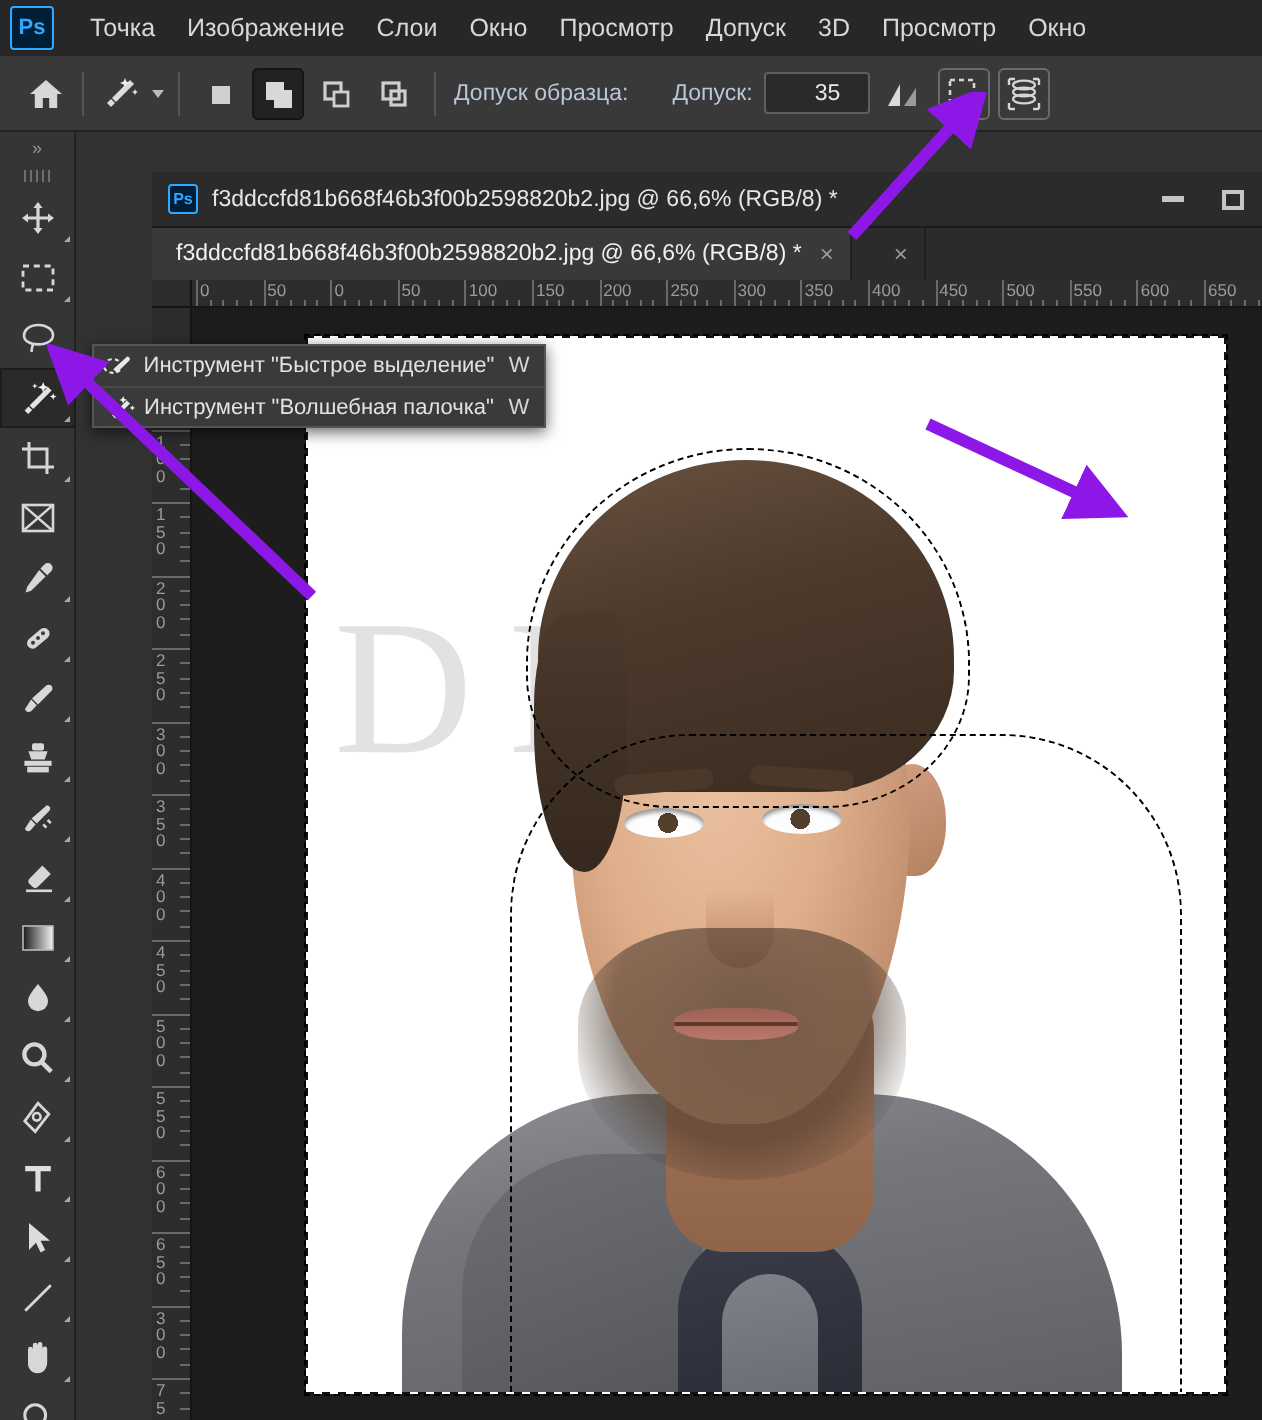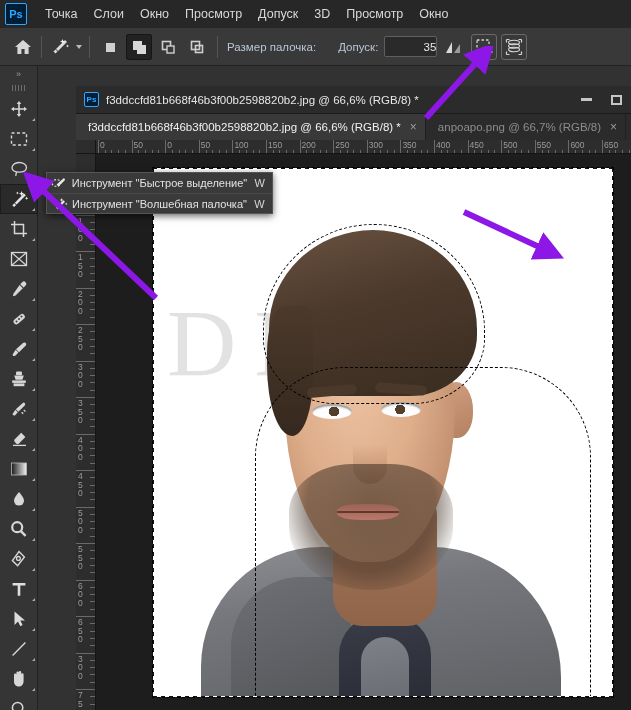--- a/index.html
+++ b/index.html
@@ -46,21 +46,21 @@
   .ob-label { color: #b9c6d6; font-size: 11.5px; margin: 0 6px 0 2px; white-space: nowrap; }
   .ob-select {
     width: 112px; height: 22px; background: #454545; border: 1px solid #5a5a5a;
     border-radius: 2px; color: #e4e4e4; font-size: 11.5px;
     display: flex; align-items: center; padding: 0 6px; position: relative;
   }
   .ob-select .chev { position: absolute; right: 6px; color: #c8c8c8; font-size: 9px; }
   .ob-input {
     width: 53px; height: 21px; background: #2a2a2a; border: 1px solid #5f5f5f;
     border-radius: 2px; color: #e8e8e8; font-size: 11.5px;
-    display: flex; align-items: center; padding-left: 8px; justify-content: flex-end;
+    display: flex; align-items: center; padding-left: 24px;
   }
   .ob-icon-btn {
     width: 26px; height: 26px; display: flex; align-items: center; justify-content: center;
     border-radius: 3px; margin-left: 4px;
   }
   .ob-icon-btn.boxed { border: 1px solid #6a6a6a; }
 
   
   .toolbar {
     position: absolute; top: 66px; left: 0; width: 38px; height: 644px;
@@ -255,20 +255,21 @@
   .arrow-svg { position: absolute; pointer-events: none; z-index: 60; }
 </style>
 </head>
 <body>
 
 <div id="app">
 
   <div class="menubar">
     <div class="ps-logo">Ps</div>
     <div class="menu-item">Точка</div>
+    <div class="menu-item">Изображение</div>
     <div class="menu-item">Слои</div>
     <div class="menu-item">Окно</div>
     <div class="menu-item">Просмотр</div>
     <div class="menu-item">Допуск</div>
     <div class="menu-item">3D</div>
     <div class="menu-item">Просмотр</div>
     <div class="menu-item">Окно</div>
   </div>
 
   <div class="optionsbar">
@@ -314,21 +315,21 @@
       <div class="selmode-btn">
         <svg width="18" height="18" viewBox="0 0 18 18">
           <rect x="3.5" y="3.5" width="8" height="8" fill="none" stroke="#cfcfcf" stroke-width="1.6"></rect>
           <rect x="7.5" y="7.5" width="7" height="7" fill="none" stroke="#cfcfcf" stroke-width="1.6"></rect>
         </svg>
       </div>
     </div>
 
     <div class="ob-sep"></div>
 
-    <div class="ob-label">Размер палочка:</div>
+    <div class="ob-label">Допуск образца:</div>
 
     <div style="width:14px"></div>
 
     <div class="ob-label">Допуск:</div>
     <div class="ob-input">
       <span>35</span>
     </div>
 
     <div class="ob-icon-btn">
       <svg width="22" height="18" viewBox="0 0 22 18">
@@ -545,21 +546,20 @@
         <span class="max"></span>
       </div>
     </div>
 
     <div class="doc-tabs">
       <div class="doc-tab active">
         <span>f3ddccfd81b668f46b3f00b2598820b2.jpg @ 66,6%  (RGB/8) *</span>
         <span class="tab-close">×</span>
       </div>
       <div class="doc-tab inactive">
-        <span>anpoapo.png @ 66,7% (RGB/8)</span>
         <span class="tab-close">×</span>
       </div>
     </div>
 
     <div class="ruler-h" id="ruler-h">
       <div class="corner-box"></div>
     <div class="tick" style="left: 22px; height: 14px;"></div>
         <div class="lbl" style="left: 24px;">0</div>
         <div class="tick" style="left: 28.72px; height: 4px; top: 10px;"></div>
         <div class="tick" style="left: 35.44px; height: 4px; top: 10px;"></div>

